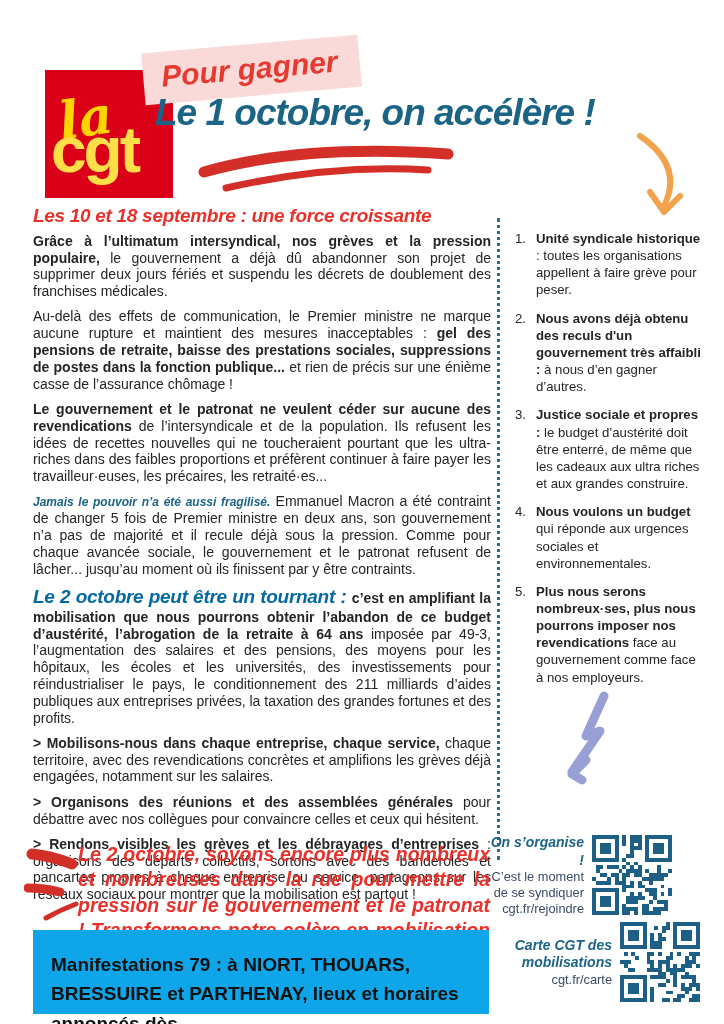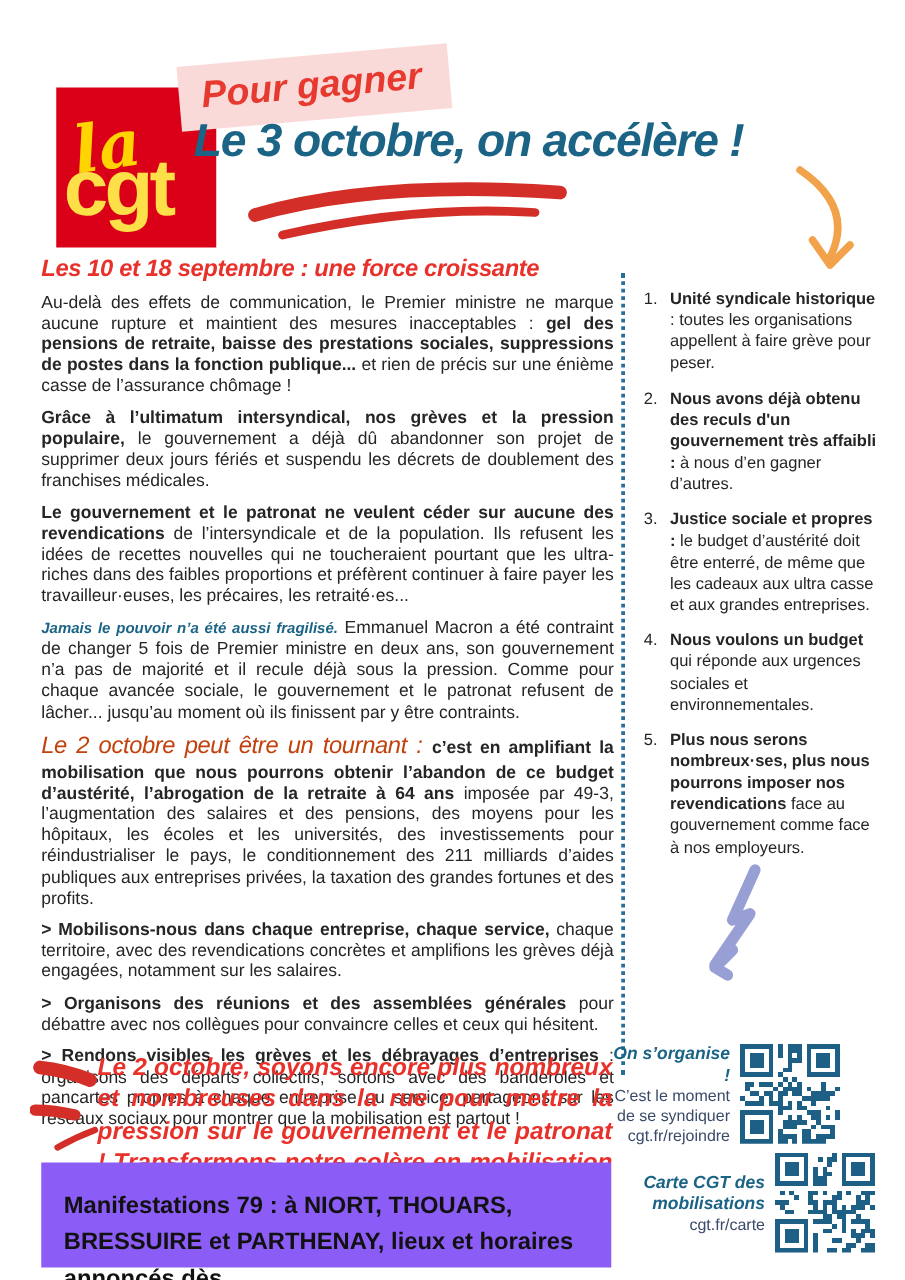--- a/index.html
+++ b/index.html
@@ -60,21 +60,21 @@
   .sec-head{
     font-size:19px;font-weight:bold;font-style:italic;
     color:#e8312a;margin:0 0 5px 0;letter-spacing:-0.3px;
   }
   .run-n{font-weight:normal;}
   .run-b{font-weight:bold;}
   .run-teal{
     font-weight:bold;font-style:italic;color:#1b6486;font-size:12px;
   }
   .run-teallg{
-    font-weight:normal;font-style:italic;color:#c2410c;font-size:19px;
+    font-weight:bold;font-style:italic;color:#0369a1;font-size:19px;
     letter-spacing:-0.3px;
   }
   .closing{
     position:absolute;left:78px;top:842px;width:412px;
     font-size:19.5px;font-weight:bold;font-style:italic;
     color:#e8312a;line-height:1.3;text-align:justify;
   }
   .emphasis-marks{position:absolute;left:24px;top:840px;}
 
   
@@ -114,57 +114,57 @@
     font-weight:bold;font-style:italic;color:#1b6486;font-size:14px;
   }
   .qr-box{width:80px;height:80px;}
   .qr-box svg{display:block;width:80px;height:80px;}
   #qr1{left:484px;top:834px;}
   #qr2{left:512px;top:922px;}
 
   
   .banner{
     position:absolute;left:33px;top:930px;width:456px;height:84px;
-    background:#8b5cf6;box-sizing:border-box;
+    background:#0ea5e9;box-sizing:border-box;
     padding:20px 18px 0 18px;
   }
   .banner div{
     font-size:19px;font-weight:bold;color:#111111;line-height:1.55;
   }
 </style>
 </head>
 <body>
 
 <div class="page">
 
   <div class="logo">
     <span class="la">la</span>
     <span class="cgt">cgt</span>
   </div>
 
   <div class="badge">
     <span>Pour gagner</span>
   </div>
 
-  <div class="main-title">Le 3 octobre, on accélère !</div>
+  <div class="main-title">Le 1 octobre, on accélère !</div>
 
   <svg class="swoosh" width="270" height="56" viewBox="0 0 270 56">
     <path d="M12,34 Q110,6 256,16" fill="none" stroke="#d32f28" stroke-width="11" stroke-linecap="round"></path>
     <path d="M34,50 Q140,26 236,32" fill="none" stroke="#d32f28" stroke-width="7" stroke-linecap="round"></path>
   </svg>
 
   <svg class="arrow-orange" width="80" height="100" viewBox="0 0 80 100">
     <path d="M22,8 Q66,38 46,78" fill="none" stroke="#f2a24b" stroke-width="6" stroke-linecap="round"></path>
     <path d="M46,84 L32,64 M46,84 L62,68" fill="none" stroke="#f2a24b" stroke-width="6" stroke-linecap="round"></path>
   </svg>
 
   <div class="left-col">
     <div class="sec-head">Les 10 et 18 septembre : une force croissante</div>
+    <p><span class="run-b">Grâce à l’ultimatum intersyndical, nos grèves et la pression populaire,</span><span class="run-n"> le gouvernement a déjà dû abandonner son projet de supprimer deux jours fériés et suspendu les décrets de doublement des franchises médicales.</span></p>
     <p><span class="run-n">Au-delà des effets de communication, le Premier ministre ne marque aucune rupture et maintient des mesures inacceptables : </span><span class="run-b">gel des pensions de retraite, baisse des prestations sociales, suppressions de postes dans la fonction publique...</span><span class="run-n"> et rien de précis sur une énième casse de l’assurance chômage !</span></p>
-    <p><span class="run-b">Grâce à l’ultimatum intersyndical, nos grèves et la pression populaire,</span><span class="run-n"> le gouvernement a déjà dû abandonner son projet de supprimer deux jours fériés et suspendu les décrets de doublement des franchises médicales.</span></p>
     <p><span class="run-b">Le gouvernement et le patronat ne veulent céder sur aucune des revendications</span><span class="run-n"> de l’intersyndicale et de la population. Ils refusent les idées de recettes nouvelles qui ne toucheraient pourtant que les ultra-riches dans des faibles proportions et préfèrent continuer à faire payer les travailleur·euses, les précaires, les retraité·es...</span></p>
     <p><span class="run-teal">Jamais le pouvoir n’a été aussi fragilisé.</span><span class="run-n"> Emmanuel Macron a été contraint de changer 5 fois de Premier ministre en deux ans, son gouvernement n’a pas de majorité et il recule déjà sous la pression. Comme pour chaque avancée sociale, le gouvernement et le patronat refusent de lâcher... jusqu’au moment où ils finissent par y être contraints.</span></p>
     <p><span class="run-teallg">Le 2 octobre peut être un tournant : </span><span class="run-b">c’est en amplifiant la mobilisation que nous pourrons obtenir l’abandon de ce budget d’austérité, l’abrogation de la retraite à 64 ans</span><span class="run-n"> imposée par 49-3, l’augmentation des salaires et des pensions, des moyens pour les hôpitaux, les écoles et les universités, des investissements pour réindustrialiser le pays, le conditionnement des 211 milliards d’aides publiques aux entreprises privées, la taxation des grandes fortunes et des profits.</span></p>
     <p><span class="run-b">&gt; Mobilisons-nous dans chaque entreprise, chaque service,</span><span class="run-n"> chaque territoire, avec des revendications concrètes et amplifions les grèves déjà engagées, notamment sur les salaires.</span></p>
     <p><span class="run-b">&gt; Organisons des réunions et des assemblées générales</span><span class="run-n"> pour débattre avec nos collègues pour convaincre celles et ceux qui hésitent.</span></p>
     <p><span class="run-b">&gt; Rendons visibles les grèves et les débrayages d’entreprises</span><span class="run-n"> : organisons des départs collectifs, sortons avec des banderoles et pancartes propres à chaque entreprise ou service, partageons sur les réseaux sociaux pour montrer que la mobilisation est partout !</span></p>
   </div>
 
   <svg class="emphasis-marks" width="60" height="90" viewBox="0 0 60 90">
     <path d="M8,14 Q28,16 48,24" fill="none" stroke="#d32f28" stroke-width="11" stroke-linecap="round"></path>
@@ -173,21 +173,21 @@
   </svg>
 
   <div class="closing">Le 2 octobre, soyons encore plus nombreux et nombreuses dans la rue pour mettre la pression sur le gouvernement et le patronat ! Transformons notre colère en mobilisation pour gagner des avancées.</div>
 
   <div class="divider"></div>
 
   <div class="sidebar">
     <ol class="reasons">
       <li><span class="num">1.</span><span><span class="run-b">Unité syndicale historique</span><span class="run-n"> : toutes les organisations appellent à faire grève pour peser.</span></span></li>
       <li><span class="num">2.</span><span><span class="run-b">Nous avons déjà obtenu des reculs d'un gouvernement très affaibli :</span><span class="run-n"> à nous d’en gagner d’autres.</span></span></li>
-      <li><span class="num">3.</span><span><span class="run-b">Justice sociale et propres :</span><span class="run-n"> le budget d’austérité doit être enterré, de même que les cadeaux aux ultra casse et aux grandes entreprises.</span></span></li>
+      <li><span class="num">3.</span><span><span class="run-b">Justice sociale et propres :</span><span class="run-n"> le budget d’austérité doit être enterré, de même que les cadeaux aux ultra riches et aux grandes construire.</span></span></li>
       <li><span class="num">4.</span><span><span class="run-b">Nous voulons un budget</span><span class="run-n"> qui réponde aux urgences sociales et environnementales.</span></span></li>
       <li><span class="num">5.</span><span><span class="run-b">Plus nous serons nombreux·ses, plus nous pourrons imposer nos revendications</span><span class="run-n"> face au gouvernement comme face à nos employeurs.</span></span></li>
     </ol>
   </div>
 
   <svg class="arrow-purple" width="70" height="100" viewBox="0 0 70 100">
     <path d="M52,8 L34,48 L48,43 L20,84" fill="none" stroke="#989fd4" stroke-width="9" stroke-linecap="round" stroke-linejoin="round"></path>
     <path d="M20,86 L34,72 M20,86 L30,92" fill="none" stroke="#989fd4" stroke-width="9" stroke-linecap="round"></path>
   </svg>
 

